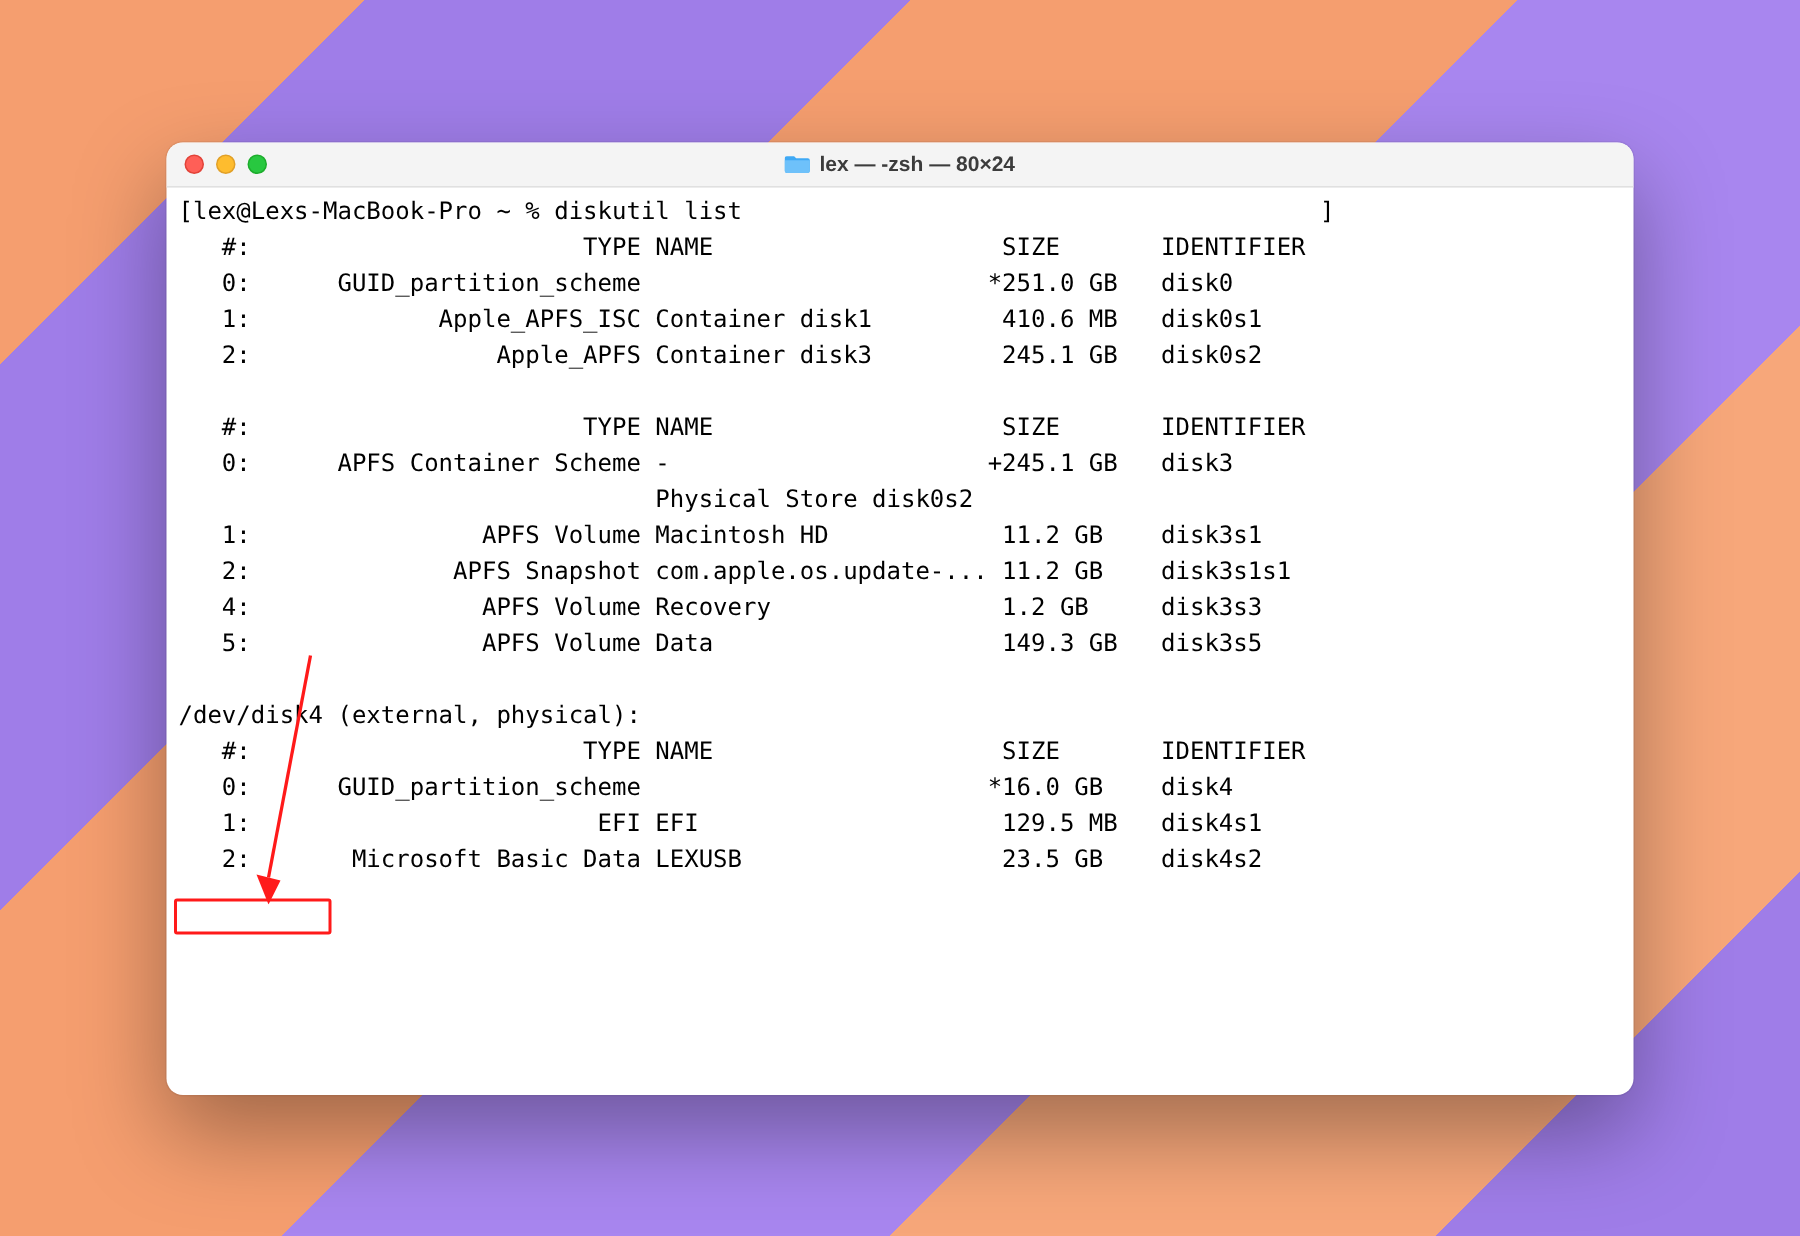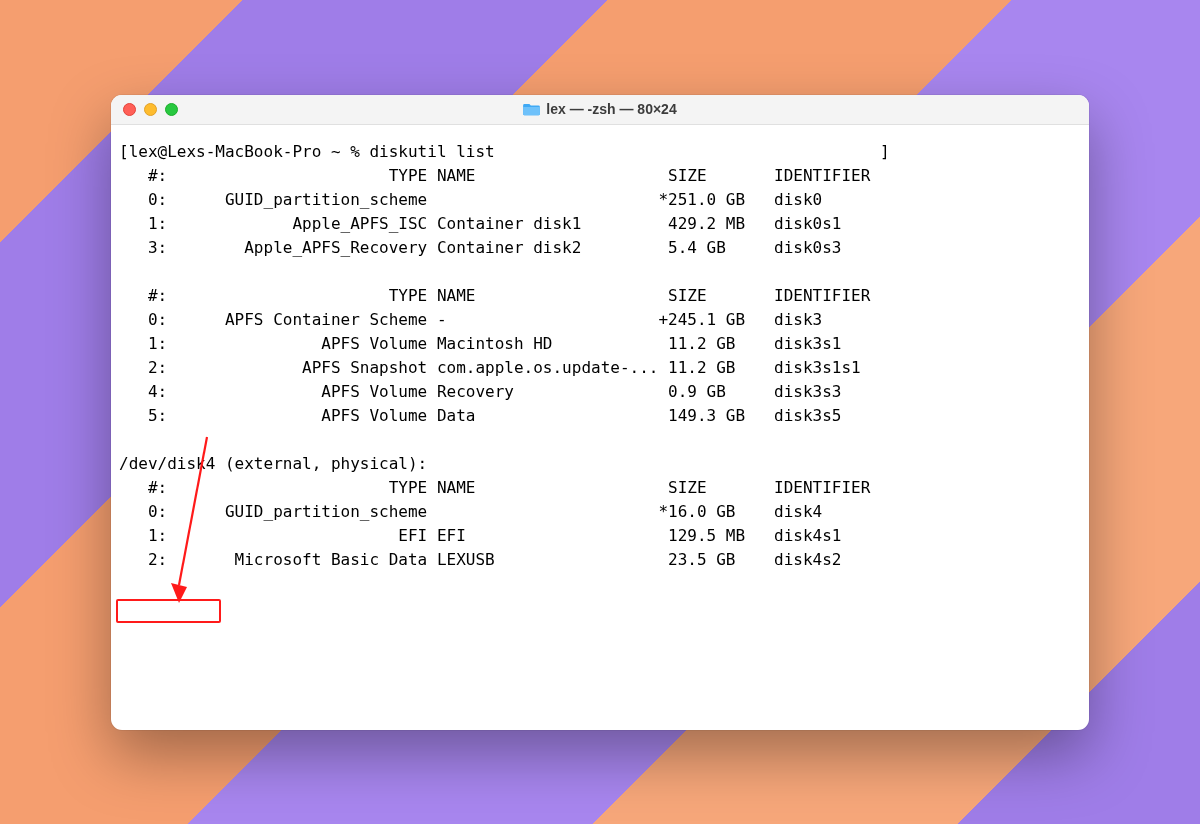--- a/index.html
+++ b/index.html
@@ -59,21 +59,21 @@
   .title-center .folder-icon {
     width: 17px; height: 14px;
   }
   .title-text {
     font-size: 14px;
     font-weight: 600;
     color: #3c3c3c;
   }
   .term {
     flex: 1;
-    padding: 15px 8px 8px 8px;
+    padding: 4px 8px 8px 8px;
     font-family: "SF Mono", ui-monospace, Menlo, Monaco, monospace;
     font-size: 16px;
     line-height: 24px;
     color: #000;
     white-space: pre;
     overflow: hidden;
     position: relative;
   }
   .highlight-box {
     position: absolute;
@@ -101,28 +101,29 @@
         <path d="M2 3 h7 l2 2 h11 a2 2 0 0 1 2 2 v10 a2 2 0 0 1 -2 2 H2 a2 2 0 0 1 -2 -2 V5 a2 2 0 0 1 2 -2 z" fill="#3fa9f5"></path>
         <path d="M0 7 h24 v10 a2 2 0 0 1 -2 2 H2 a2 2 0 0 1 -2 -2 z" fill="#6ec1fa"></path>
       </svg>
       <span class="title-text">lex — -zsh — 80×24</span>
     </div>
   </div>
 
   <div class="term" id="term"><span>[lex@Lexs-MacBook-Pro ~ % diskutil list                                        ]
 </span><span>   #:                       TYPE NAME                    SIZE       IDENTIFIER
 </span><span>   0:      GUID_partition_scheme                        *251.0 GB   disk0
-</span><span>   1:             Apple_APFS_ISC Container disk1         429.2 MB   disk0s1
-</span><span>   3:        Apple_APFS_Recovery Container disk2         5.4 GB     disk0s3
+</span><span>   1:             Apple_APFS_ISC Container disk1         410.6 MB   disk0s1
+</span><span>   2:                 Apple_APFS Container disk3         245.1 GB   disk0s2
 </span><span>
 </span><span>   #:                       TYPE NAME                    SIZE       IDENTIFIER
 </span><span>   0:      APFS Container Scheme -                      +245.1 GB   disk3
+</span><span>                                 Physical Store disk0s2
 </span><span>   1:                APFS Volume Macintosh HD            11.2 GB    disk3s1
 </span><span>   2:              APFS Snapshot com.apple.os.update-... 11.2 GB    disk3s1s1
-</span><span>   4:                APFS Volume Recovery                0.9 GB     disk3s3
+</span><span>   4:                APFS Volume Recovery                1.2 GB     disk3s3
 </span><span>   5:                APFS Volume Data                    149.3 GB   disk3s5
 </span><span>
 </span><span>/dev/disk4 (external, physical):
 </span><span>   #:                       TYPE NAME                    SIZE       IDENTIFIER
 </span><span>   0:      GUID_partition_scheme                        *16.0 GB    disk4
 </span><span>   1:                        EFI EFI                     129.5 MB   disk4s1
 </span><span>   2:       Microsoft Basic Data LEXUSB                  23.5 GB    disk4s2
 </span></div>
 
   <div class="highlight-box" style="left:5px; top:504px; width:105px; height:24px;"></div>

